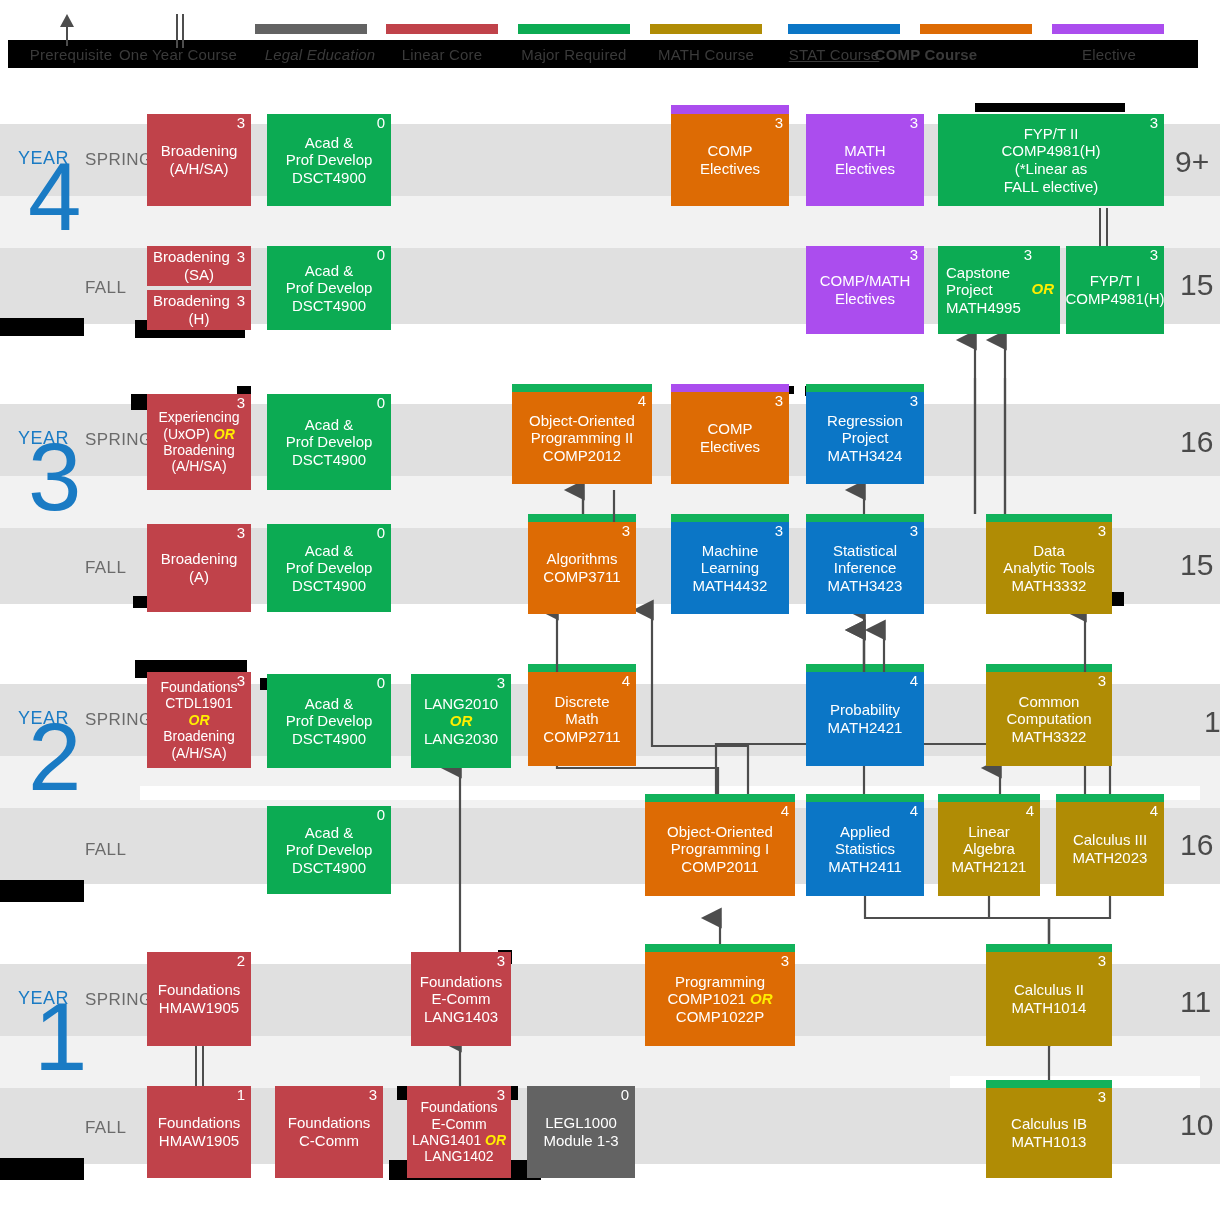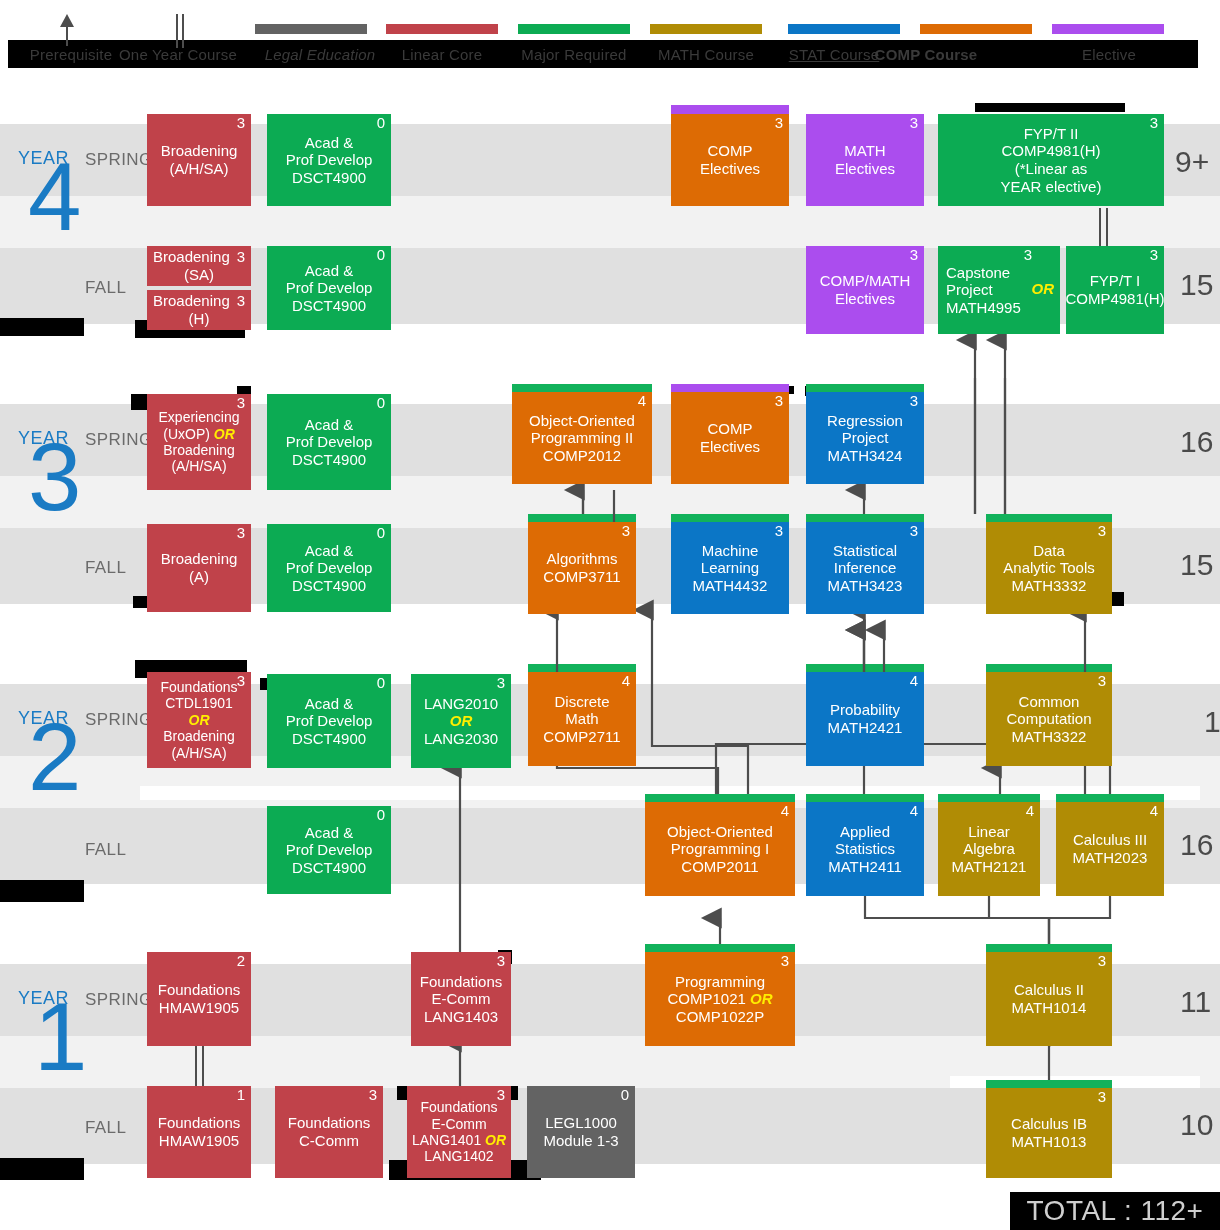--- a/index.html
+++ b/index.html
@@ -271,21 +271,21 @@
   <div class="course c-purple" style="left:806px;top:114px;width:118px;height:92px;">
     <span class="cr">3</span>
     <span class="ln">MATH</span>
     <span class="ln">Electives</span>
   </div>
   <div class="course c-green" style="left:938px;top:114px;width:226px;height:92px;">
     <span class="cr">3</span>
     <span class="ln">FYP/T II</span>
     <span class="ln">COMP4981(H)</span>
     <span class="ln">(*Linear as</span>
-    <span class="ln">YEAR elective)</span>
+    <span class="ln">FALL elective)</span>
   </div>
 
   <div class="course c-red" style="left:147px;top:246px;width:104px;height:40px;flex-direction:column;">
     <span class="cr" style="top:3px;">3</span>
     <span class="ln" style="align-self:flex-start;padding-left:2px;">Broadening</span>
     <span class="ln">(SA)</span>
   </div>
   <div class="course c-red" style="left:147px;top:290px;width:104px;height:40px;">
     <span class="cr" style="top:3px;">3</span>
     <span class="ln" style="align-self:flex-start;padding-left:2px;">Broadening</span>
@@ -493,15 +493,14 @@
     <span class="cr">0</span>
     <span class="ln">LEGL1000</span>
     <span class="ln">Module 1-3</span>
   </div>
   <div class="course c-gold" style="left:986px;top:1088px;width:126px;height:90px;">
     <span class="cr">3</span>
     <span class="ln">Calculus IB</span>
     <span class="ln">MATH1013</span>
   </div>
 
-  <div class="total-banner" style="left:1010px;top:1192px;width:210px;height:38px;">TOTAL : 112+</div>
 
 </div>
 
 </body></html>

